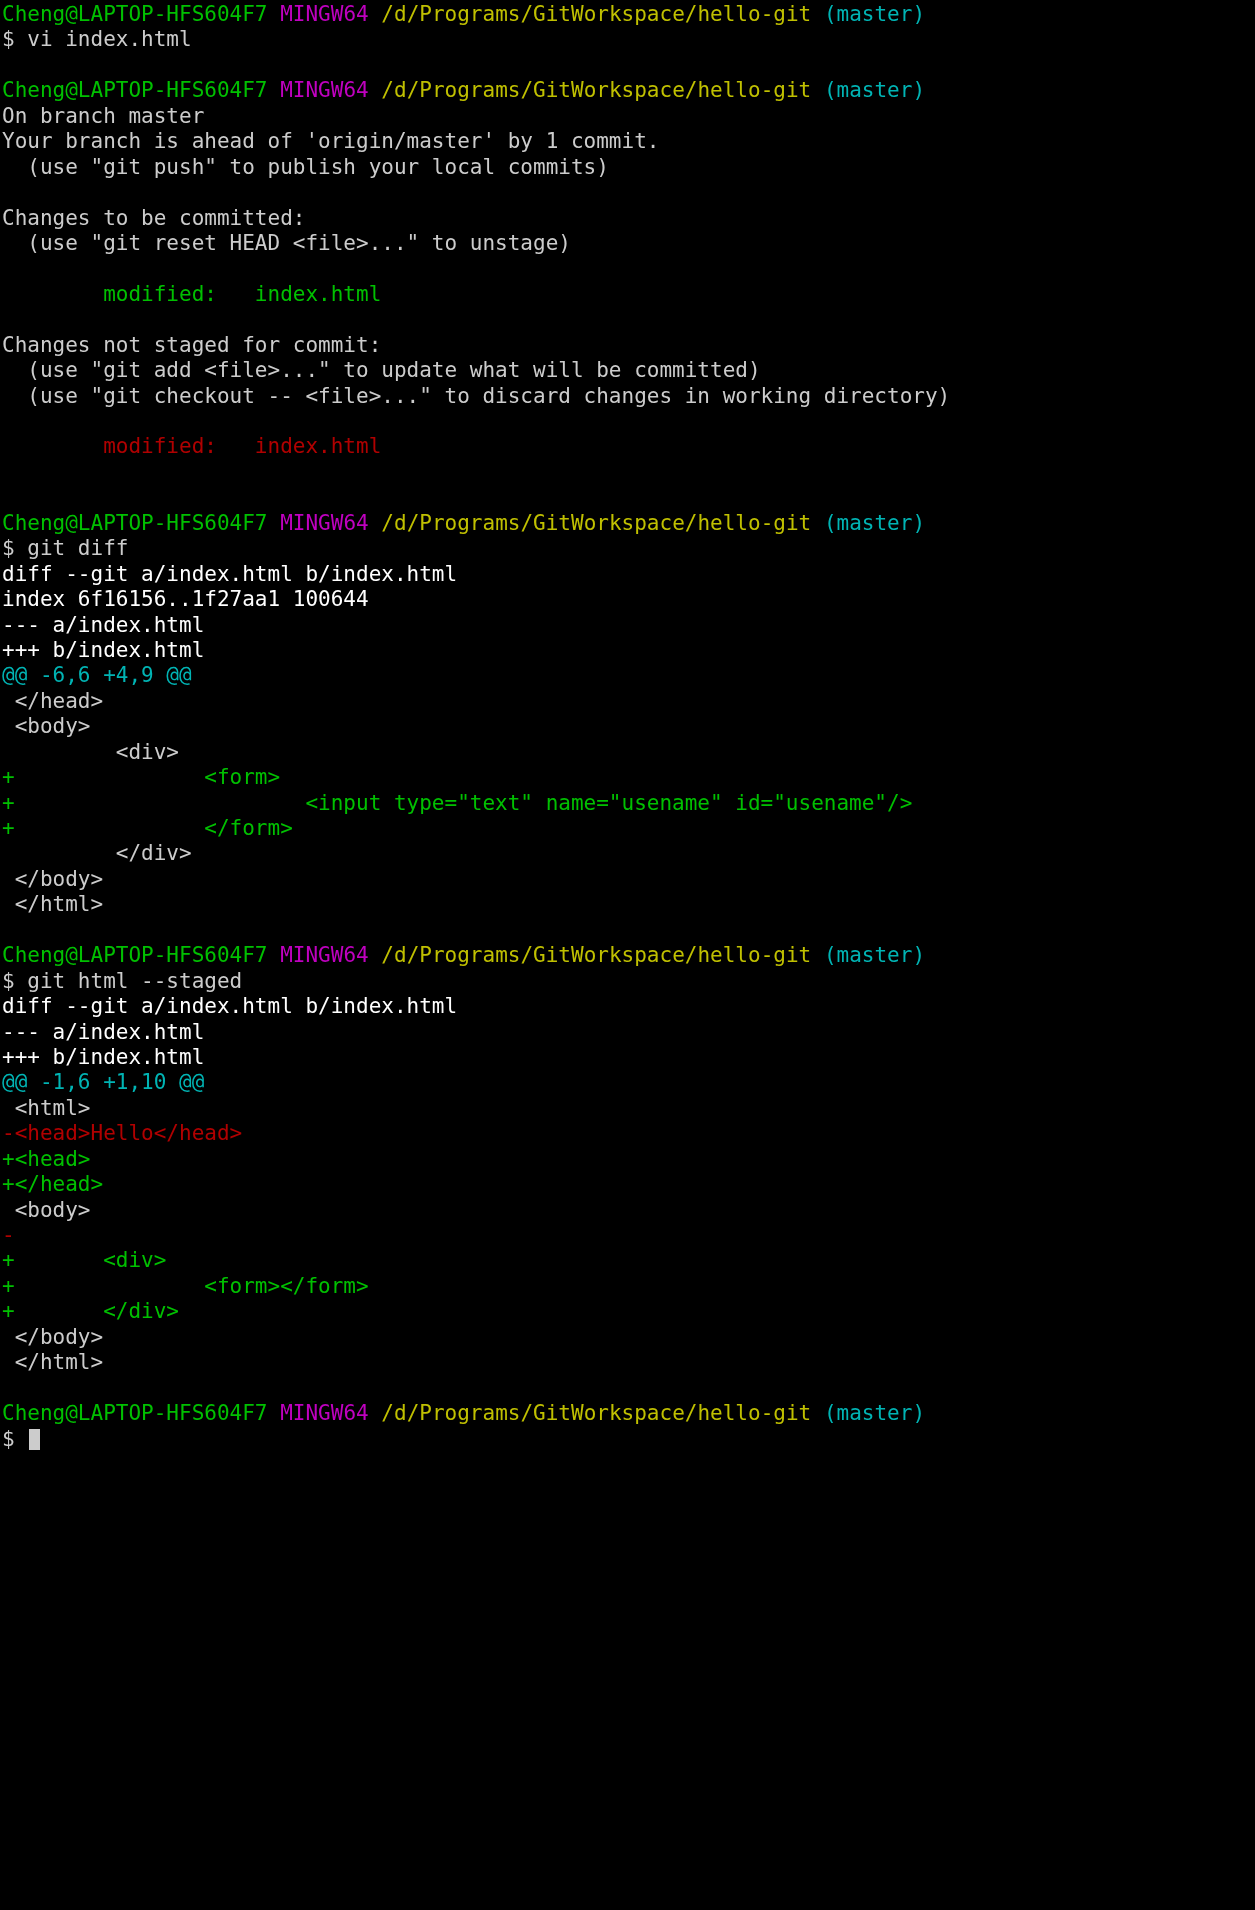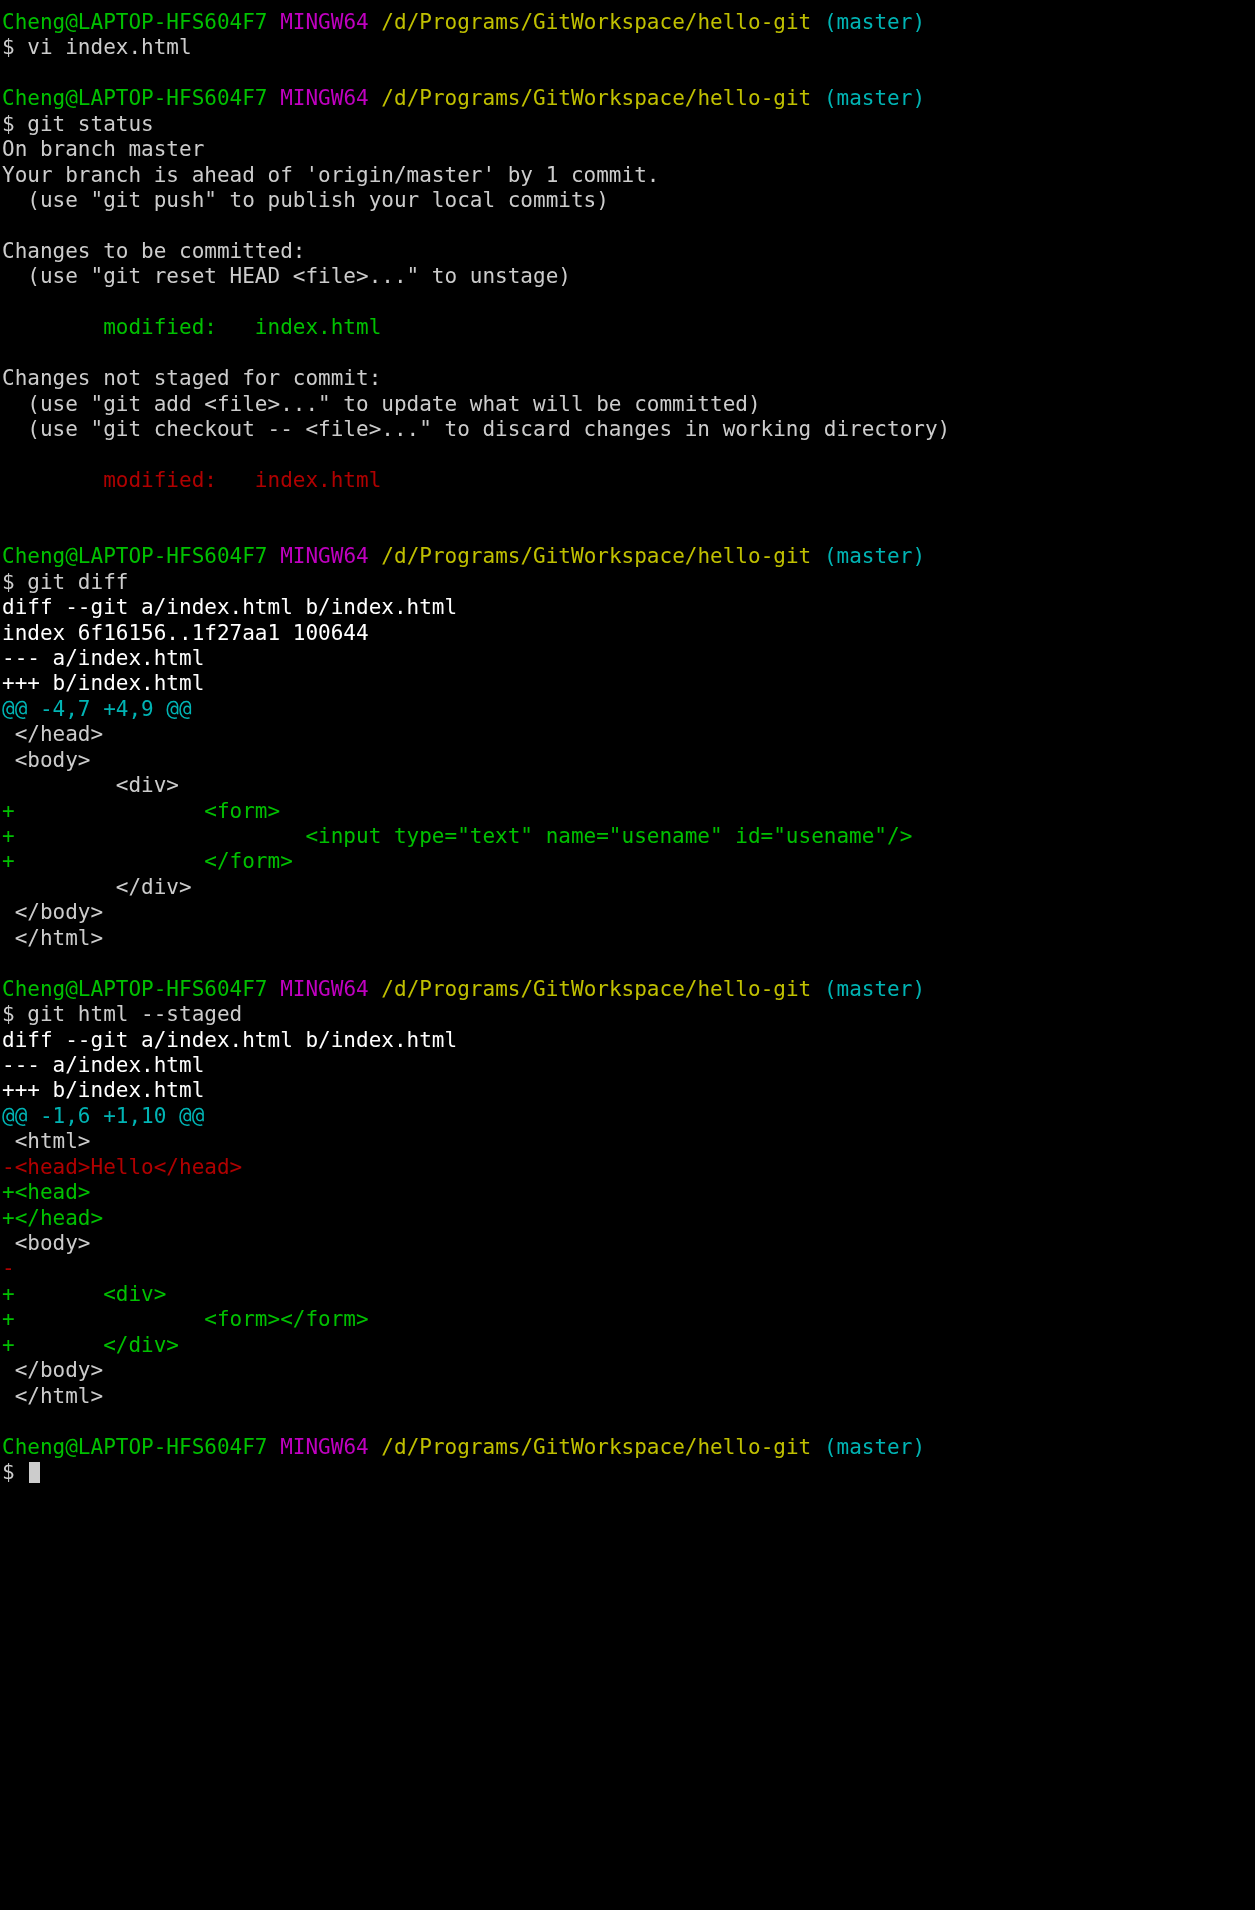--- a/index.html
+++ b/index.html
@@ -11,21 +11,21 @@
   body {
     width: 1255px;
     height: 1910px;
     overflow: hidden;
     font-family: "DejaVu Sans Mono", "Liberation Mono", monospace;
   }
   #terminal {
     width: 1255px;
     height: 1516px;
     background: #000000;
-    padding: 10px 0 0 0;
+    padding: 2px 0 0 0;
     box-sizing: border-box;
     overflow: hidden;
   }
   .line {
     height: 25.45px;
     line-height: 25.45px;
     font-size: 21px;
     letter-spacing: 0px;
     white-space: pre;
     color: #cccccc;
@@ -51,21 +51,20 @@
   .blank { height: 25.45px; }
 </style>
 </head>
 <body>
 
 <div id="terminal">
     <div class="line"><span class="c-green">Cheng@LAPTOP-HFS604F7</span><span class="c-white"> </span><span class="c-magenta">MINGW64</span><span class="c-white"> </span><span class="c-yellow">/d/Programs/GitWorkspace/hello-git</span><span class="c-white"> </span><span class="c-cyan">(master)</span></div>
     <div class="line"><span class="c-white">$ vi index.html</span></div>
     <div class="line blank">&nbsp;</div>
     <div class="line"><span class="c-green">Cheng@LAPTOP-HFS604F7</span><span class="c-white"> </span><span class="c-magenta">MINGW64</span><span class="c-white"> </span><span class="c-yellow">/d/Programs/GitWorkspace/hello-git</span><span class="c-white"> </span><span class="c-cyan">(master)</span></div>
-    <div class="line"><span class="c-white">$ git status</span></div>
     <div class="line"><span class="c-white">On branch master</span></div>
     <div class="line"><span class="c-white">Your branch is ahead of 'origin/master' by 1 commit.</span></div>
     <div class="line"><span class="c-white">  (use "git push" to publish your local commits)</span></div>
     <div class="line blank">&nbsp;</div>
     <div class="line"><span class="c-white">Changes to be committed:</span></div>
     <div class="line"><span class="c-white">  (use "git reset HEAD &lt;file&gt;..." to unstage)</span></div>
     <div class="line blank">&nbsp;</div>
     <div class="line"><span class="c-green">        modified:   index.html</span></div>
     <div class="line blank">&nbsp;</div>
     <div class="line"><span class="c-white">Changes not staged for commit:</span></div>
@@ -74,21 +73,21 @@
     <div class="line blank">&nbsp;</div>
     <div class="line"><span class="c-red">        modified:   index.html</span></div>
     <div class="line blank">&nbsp;</div>
     <div class="line blank">&nbsp;</div>
     <div class="line"><span class="c-green">Cheng@LAPTOP-HFS604F7</span><span class="c-white"> </span><span class="c-magenta">MINGW64</span><span class="c-white"> </span><span class="c-yellow">/d/Programs/GitWorkspace/hello-git</span><span class="c-white"> </span><span class="c-cyan">(master)</span></div>
     <div class="line"><span class="c-white">$ git diff</span></div>
     <div class="line"><span class="c-bwhite">diff --git a/index.html b/index.html</span></div>
     <div class="line"><span class="c-bwhite">index 6f16156..1f27aa1 100644</span></div>
     <div class="line"><span class="c-bwhite">--- a/index.html</span></div>
     <div class="line"><span class="c-bwhite">+++ b/index.html</span></div>
-    <div class="line"><span class="c-cyan">@@ -4,7 +4,9 @@</span></div>
+    <div class="line"><span class="c-cyan">@@ -6,6 +4,9 @@</span></div>
     <div class="line"><span class="c-white"> &lt;/head&gt;</span></div>
     <div class="line"><span class="c-white"> &lt;body&gt;</span></div>
     <div class="line"><span class="c-white">         &lt;div&gt;</span></div>
     <div class="line"><span class="c-green">+               &lt;form&gt;</span></div>
     <div class="line"><span class="c-green">+                       &lt;input type="text" name="usename" id="usename"/&gt;</span></div>
     <div class="line"><span class="c-green">+               &lt;/form&gt;</span></div>
     <div class="line"><span class="c-white">         &lt;/div&gt;</span></div>
     <div class="line"><span class="c-white"> &lt;/body&gt;</span></div>
     <div class="line"><span class="c-white"> &lt;/html&gt;</span></div>
     <div class="line blank">&nbsp;</div>

